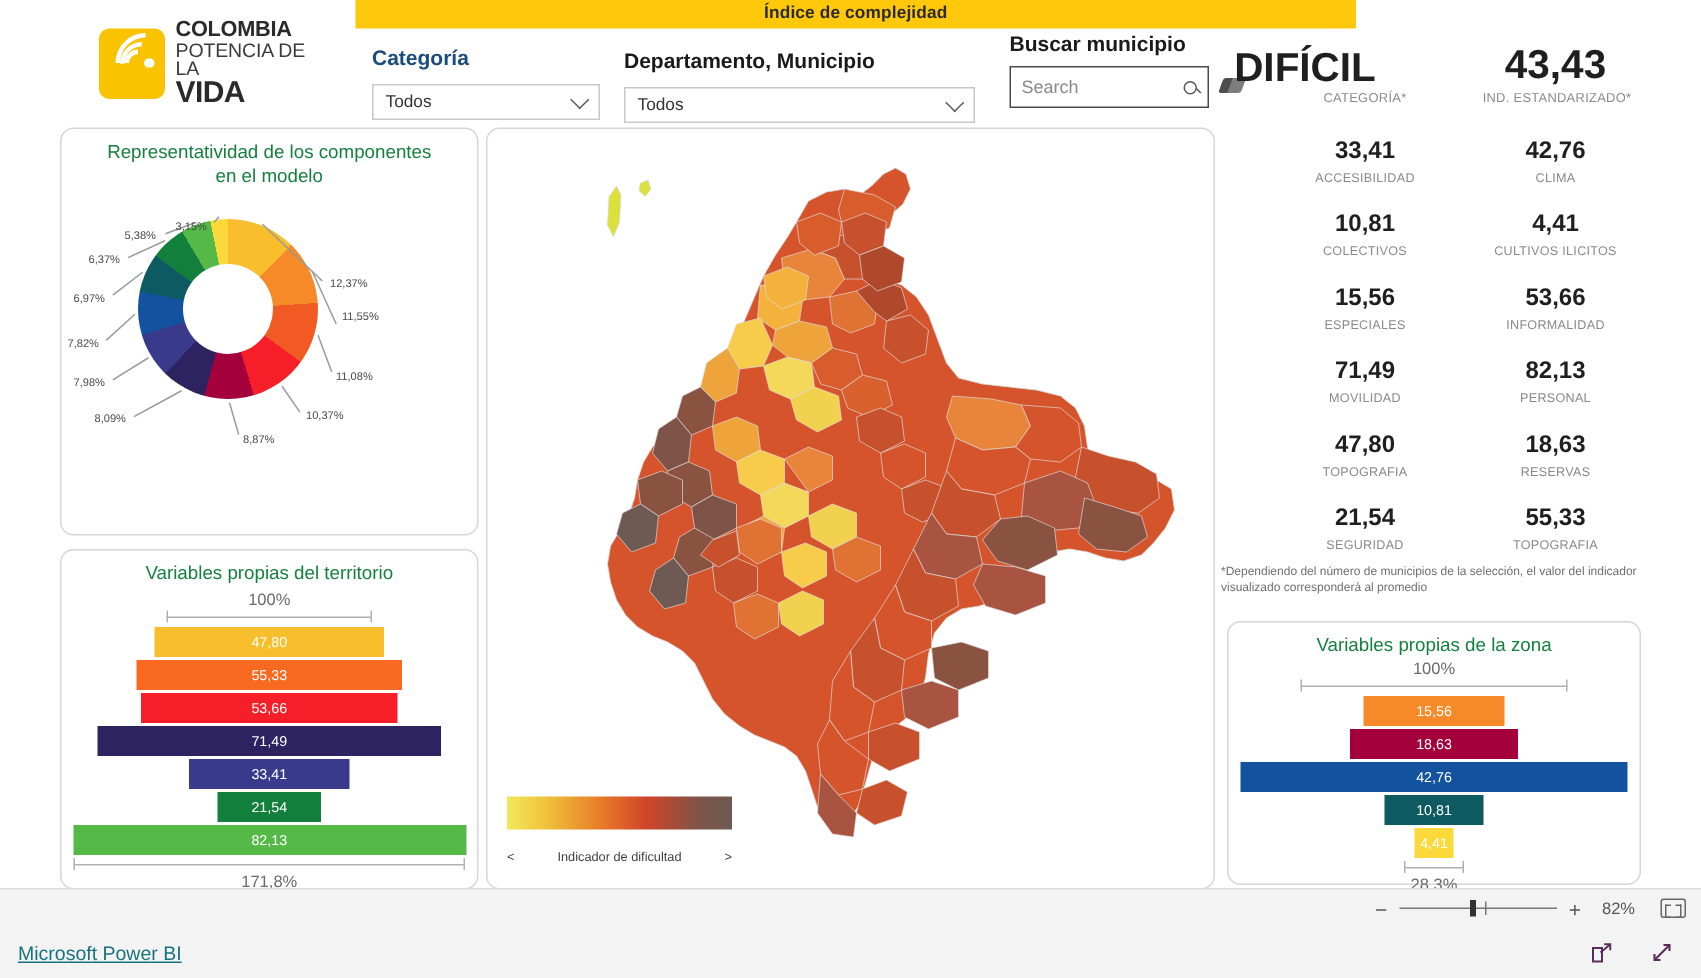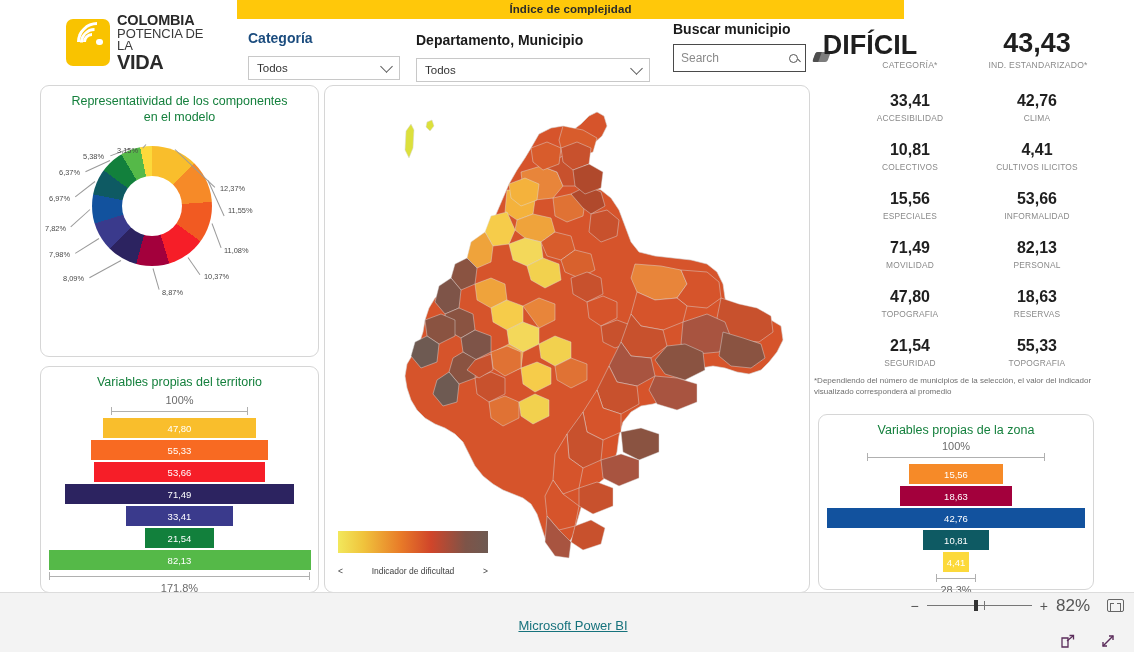--- a/index.html
+++ b/index.html
@@ -90,27 +90,27 @@
                 align-items:center; justify-content:space-between; font-size:8.5px; color:#3f3f3f;}
 
   
   .zoombar { position:absolute; left:0; top:592px; width:1134px; height:26px;
              background:#f3f3f3; border-top:1px solid #dcdcdc; display:flex;
              align-items:center; justify-content:flex-end; padding-right:10px; gap:8px;}
   .zsign { font-size:14px; color:#555; cursor:pointer; }
   .ztrack { width:105px; height:1px; background:#767676; position:relative;}
   .zthumb { position:absolute; left:47px; top:-5px; width:4px; height:11px; background:#333;}
   .ztick { position:absolute; left:57px; top:-4px; width:1px; height:9px; background:#767676;}
-  .zpct { font-size:17px; color:#555; min-width:28px; text-align:right;}
+  .zpct { font-size:11px; color:#555; min-width:28px; text-align:right;}
   .fit-btn { width:17px; height:13px; border:1px solid #666; border-radius:2px; position:relative; margin-left:9px;}
   .fit-btn:before, .fit-btn:after { content:""; position:absolute; top:3px; width:3px; height:7px; border:1px solid #666;}
   .fit-btn:before { left:2px; border-right:0;}
   .fit-btn:after { right:2px; border-left:0;}
   .footer { position:absolute; left:0; top:618px; width:1134px; height:34px;
-            background:#f3f3f3; display:flex; align-items:center;flex-direction:column; }
+            background:#f3f3f3; display:flex; align-items:center; }
   .pbi-link { margin-left:12px; font-size:13px; color:#16727c; text-decoration:underline; font-weight:500;}
   .footer-icons { margin-left:auto; display:flex; gap:24px; padding-right:18px; }
   .ficon { width:16px; height:16px; color:#5b2d5b; }
 </style>
 </head>
 <body>
 
 <div id="app">
 
   <div class="banner">Índice de complejidad</div>

